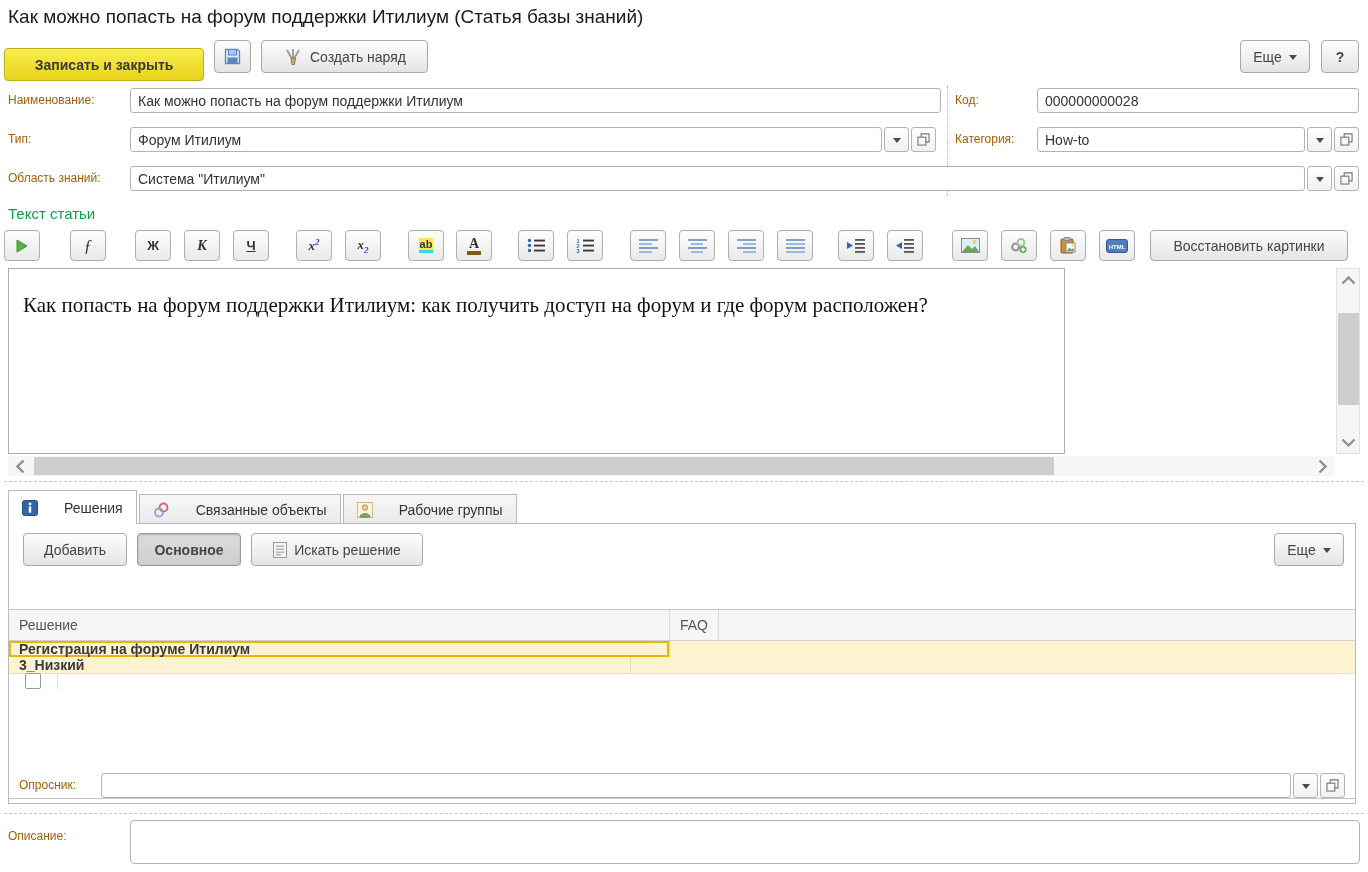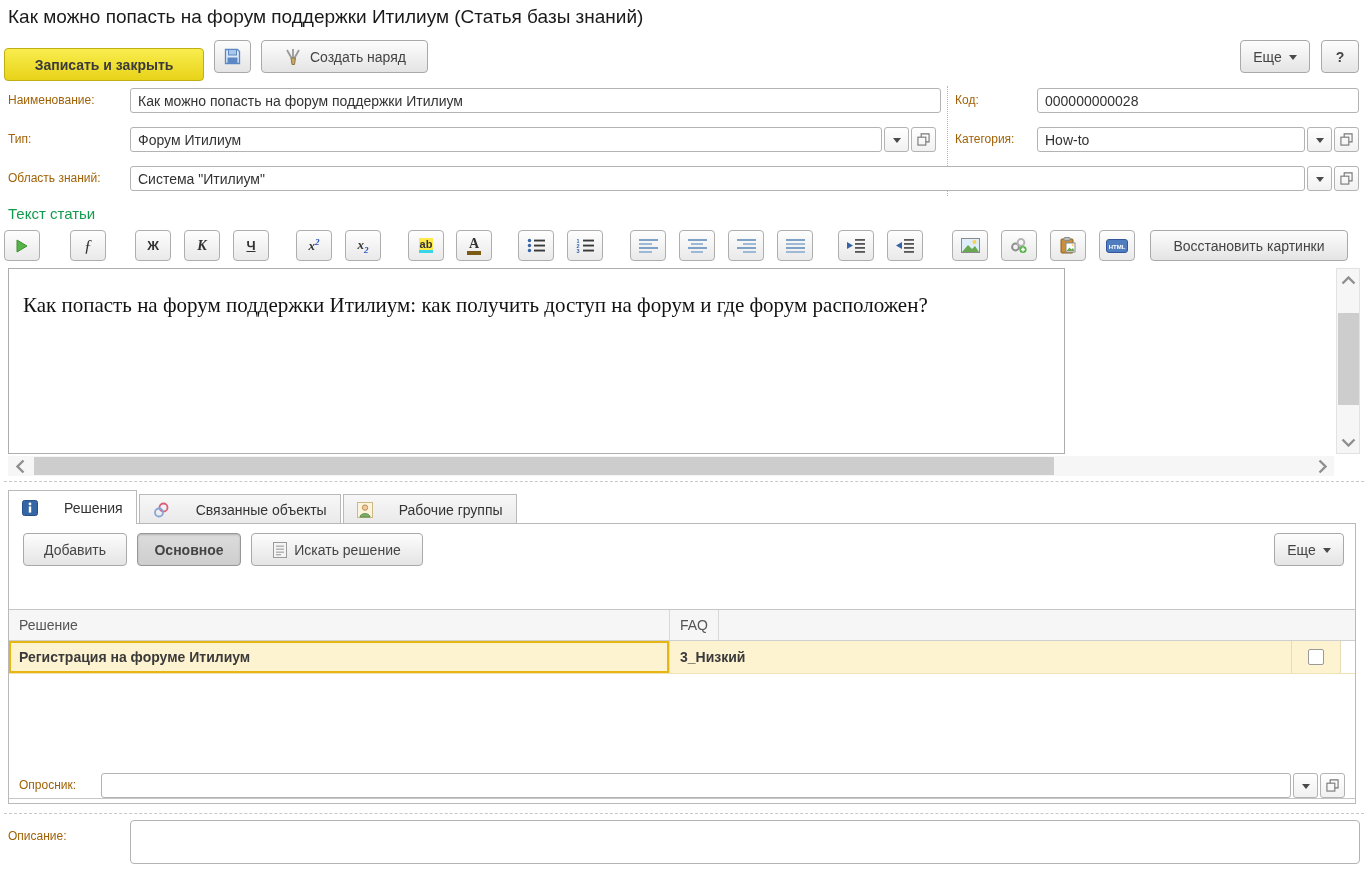--- a/index.html
+++ b/index.html
@@ -392,21 +392,21 @@
   </div>
 
   <div style="position:absolute;left:0;top:49px;width:1346px;height:190px;border:1px solid #c6c6c6;border-left:none;border-right:none;background:#fff;margin-top:36px;">
 
     <div style="display:flex;height:31px;background:#f6f6f6;border-bottom:1px solid #cfcfcf;">
       <div class="th" style="width:661px;">Решение</div>
       <div class="th" style="width:49px;">FAQ</div>
       <div style="flex:1;border-left:none;"></div>
     </div>
 
-    <div style="display:flex;height:33px;background:#fdf3d1;border-bottom:1px solid #efe3b6;font-weight:bold;color:#3a3a3a;">
+    <div style="display:flex;height:33px;background:#fdf3d1;border-bottom:1px solid #efe3b6;font-weight:bold;color:#3a3a3a;flex-direction:column;">
       <div class="td" style="width:661px;box-shadow:inset 0 0 0 2px #e7b613;">Регистрация на форуме Итилиум</div>
       <div class="td" style="width:622px;">3_Низкий</div>
       <div class="td" style="width:49px;justify-content:center;padding-left:0;">
         <span class="chk"></span>
       </div>
       <div style="flex:1;background:#fff;"></div>
     </div>
   </div>
 
   <div class="lbl" style="position:absolute;left:10px;top:249px;">Опросник:</div>

